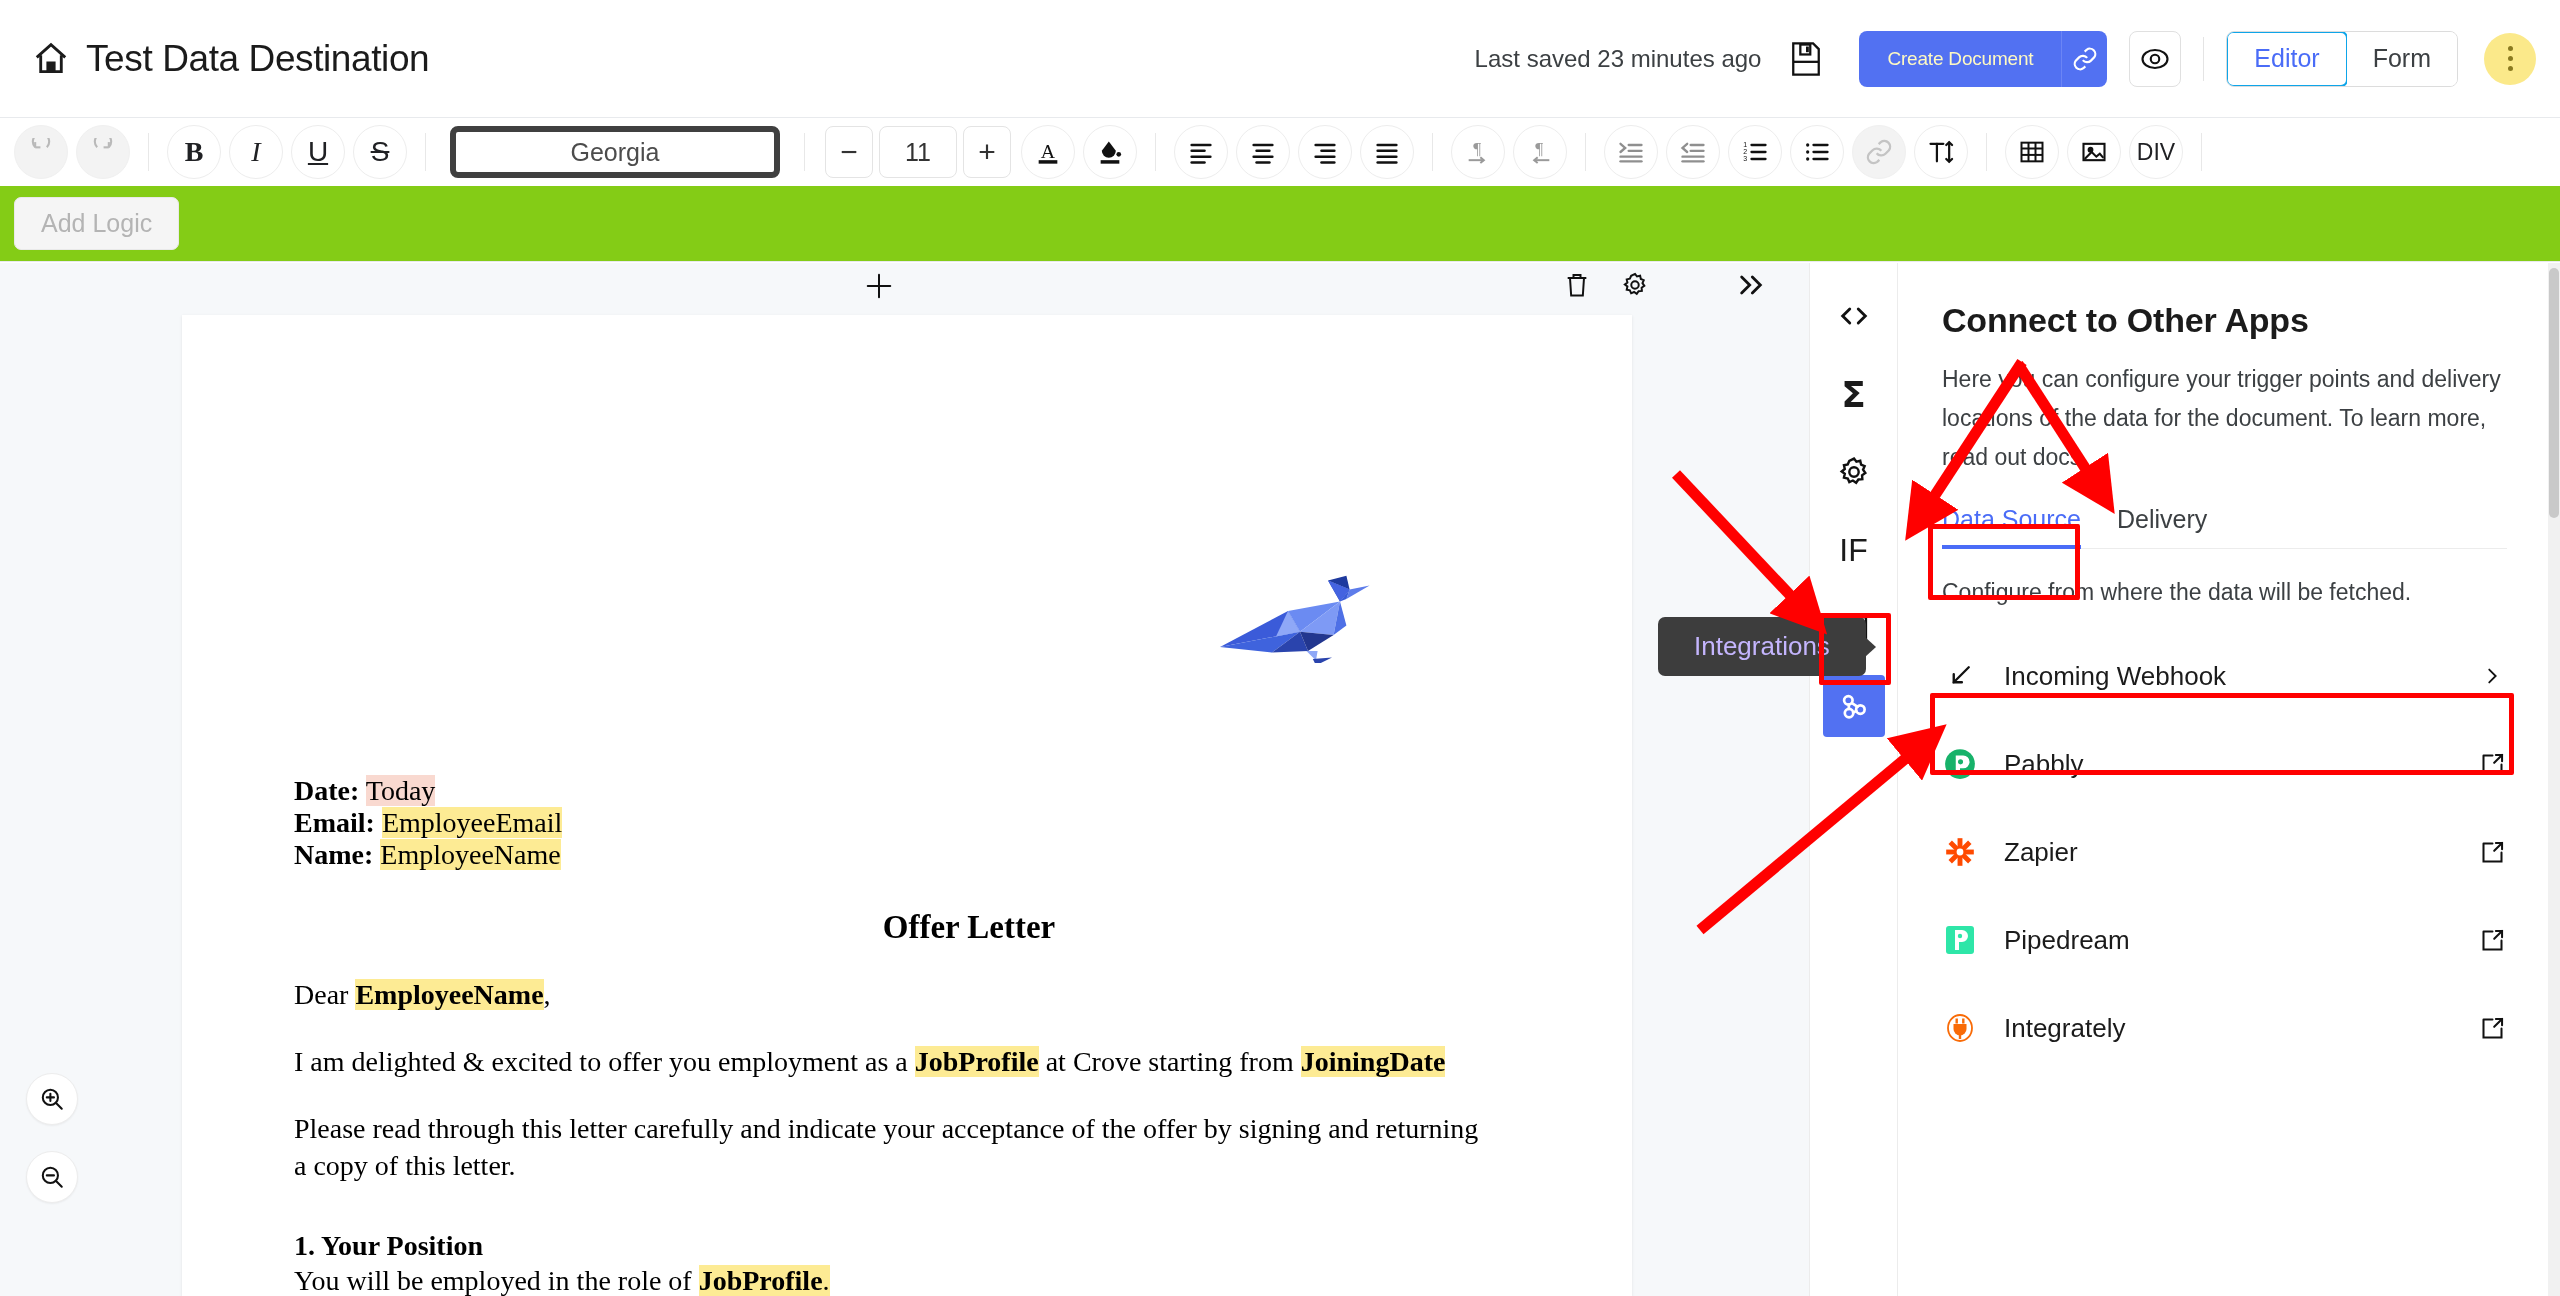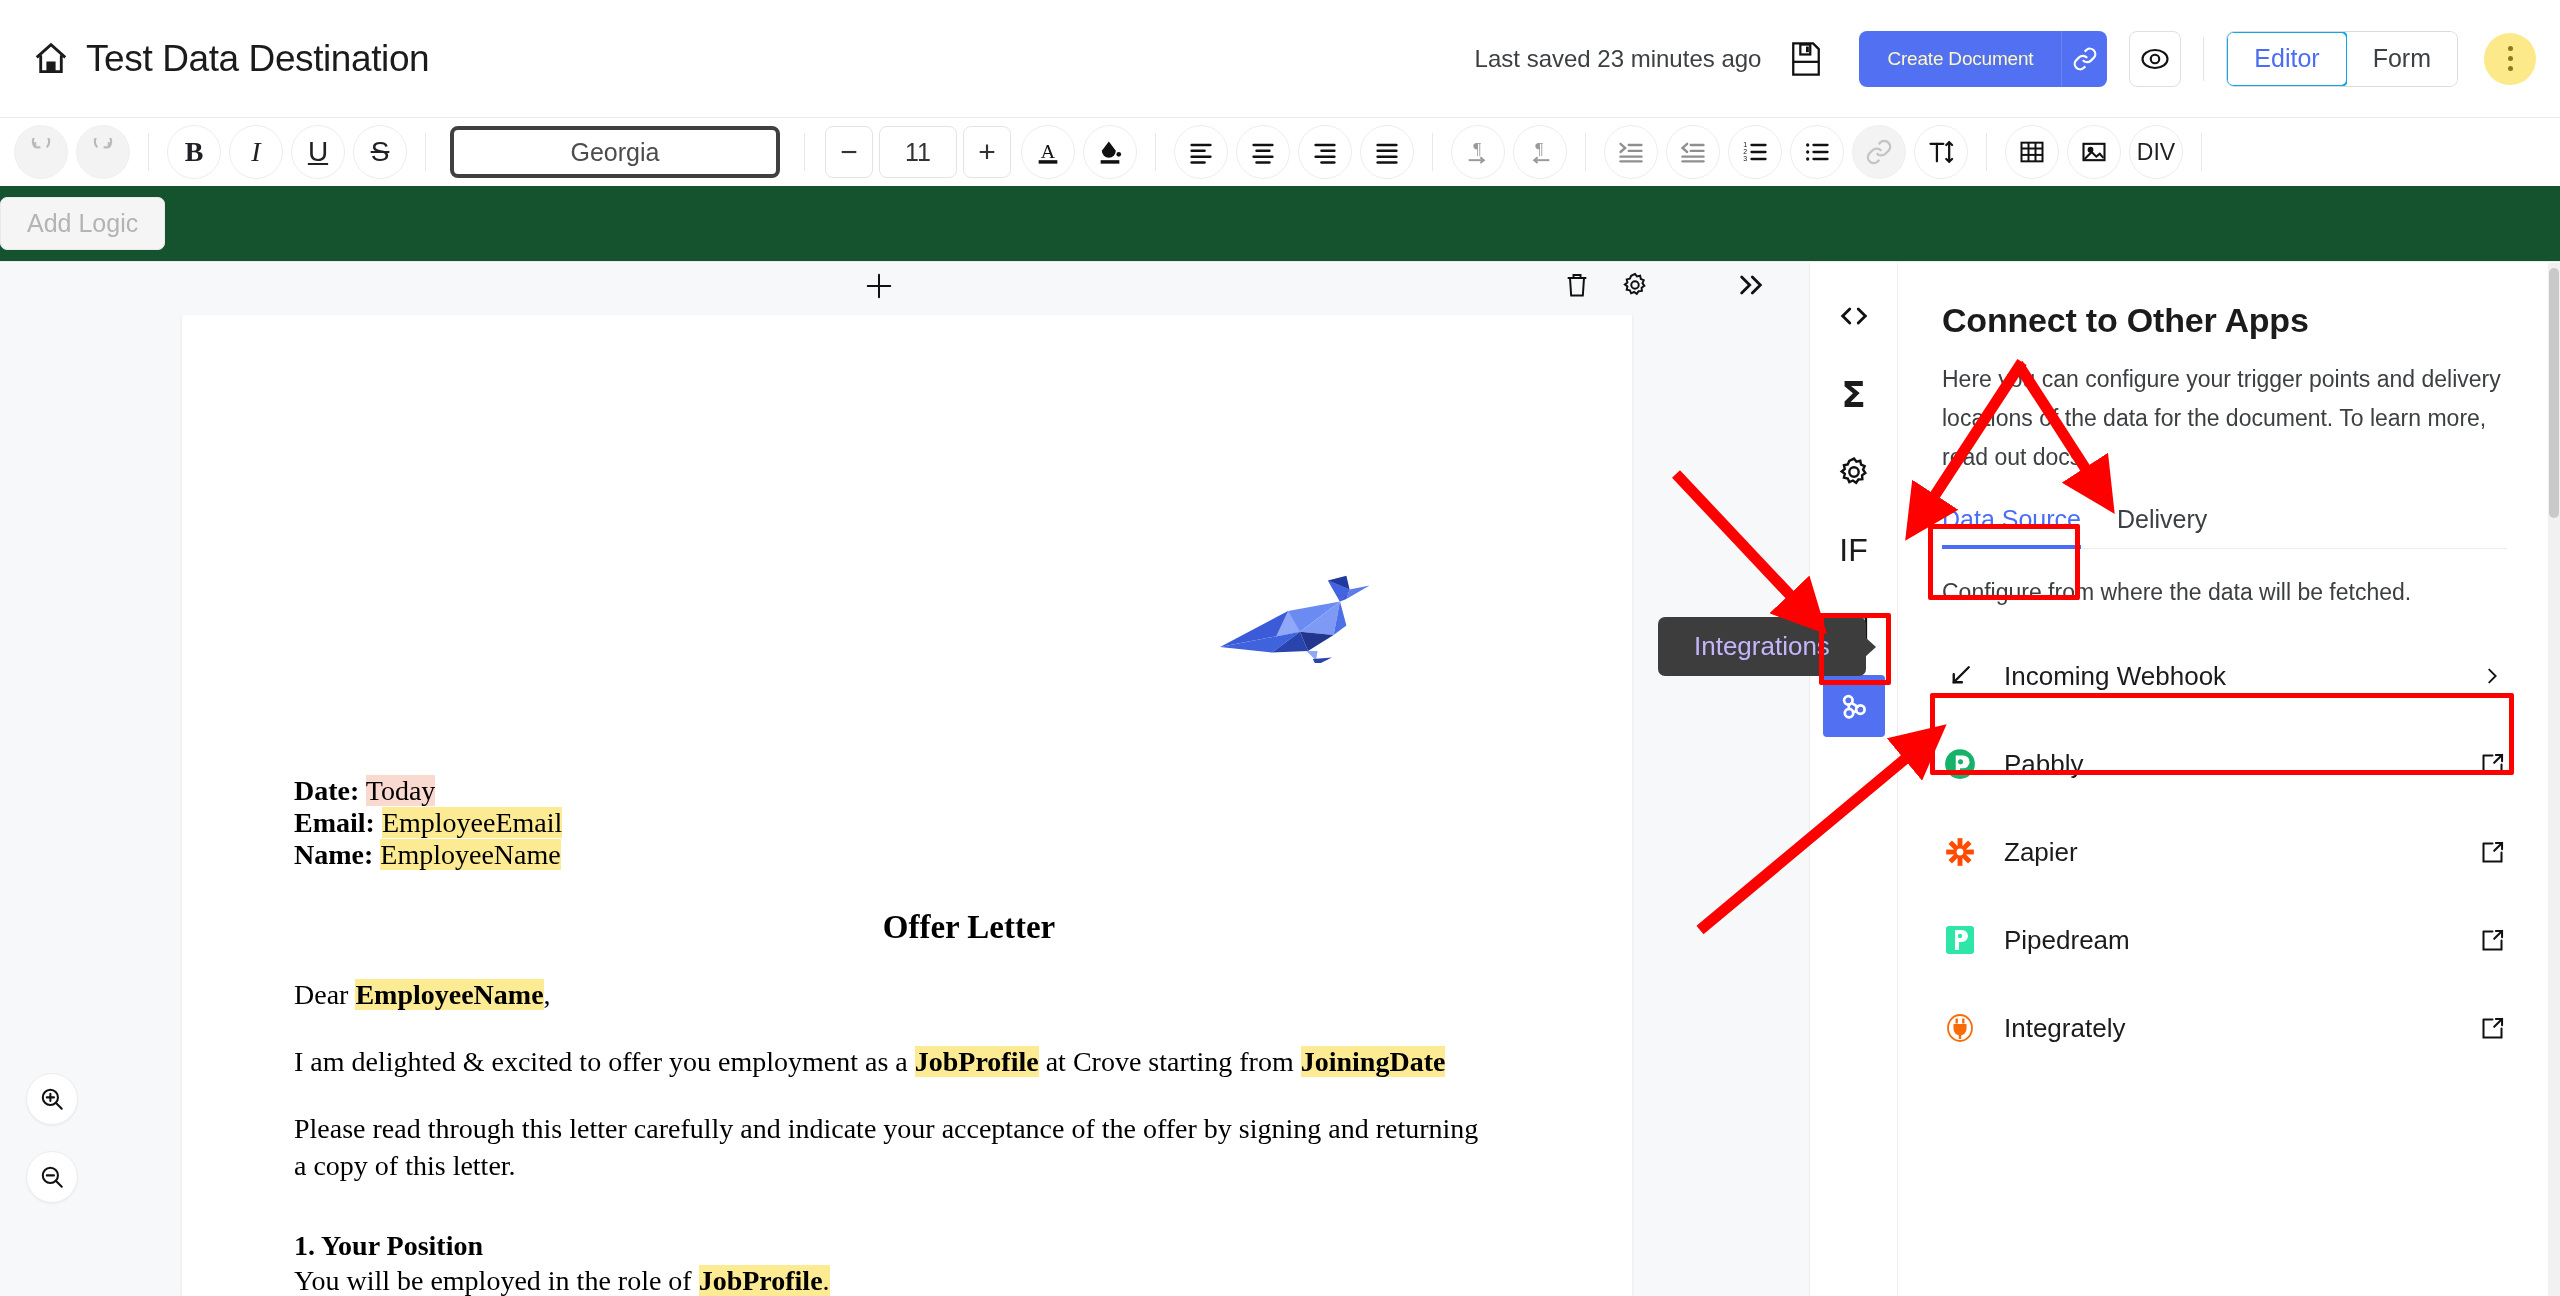--- a/index.html
+++ b/index.html
@@ -60,40 +60,40 @@
     display: flex; align-items: center; padding-left: 10px; background: #fff;
   }
   .tb-btn {
     width: 54px; height: 54px; border-radius: 50%; border: 1px solid #ededed;
     display: flex; align-items: center; justify-content: center; cursor: pointer;
     background: #fff; margin: 0 4px; flex: none;
   }
   .tb-btn.disabled { background: #f3f3f3; border-color: #f0f0f0; }
   .tb-sep { width: 1px; height: 38px; background: #e8e8e8; margin: 0 14px; flex: none; }
   .font-select {
-    width: 330px; height: 52px; border: 4px solid #404040; border-radius: 8px;
+    width: 330px; height: 52px; border: 6px solid #404040; border-radius: 8px;
     display: flex; align-items: center; justify-content: center; font-size: 25px;
     color: #4c4c4c; margin: 0 10px; cursor: pointer; background: #fff; flex: none;
   }
   .size-group { display: flex; align-items: center; margin: 0 6px; flex: none; }
   .size-minus, .size-plus {
     width: 48px; height: 52px; border: 1px solid #e4e4e4; border-radius: 8px; background: #fff;
     display: flex; align-items: center; justify-content: center; cursor: pointer; font-size: 30px; color: #333;
   }
   .size-val {
     width: 78px; height: 52px; border: 1px solid #e4e4e4; border-radius: 8px; background: #fff;
     display: flex; align-items: center; justify-content: center; font-size: 25px; color: #333;
     margin: 0 6px; cursor: text;
   }
   .tb-text { font-size: 24px; color: #202124; font-weight: 500; }
 
   
   .logicbar {
-    position: absolute; top: 186px; left: 0; width: 2560px; height: 76px; background: #14532d;
-    display: flex; align-items: center; border-bottom: 1px solid #e8eaed;
+    position: absolute; top: 186px; left: 0; width: 2560px; height: 76px; background: #84cc16;
+    display: flex; align-items: center; padding-left: 14px; border-bottom: 1px solid #e8eaed;
   }
   .add-logic {
     border: 1px solid #e9e9e9; background: #f5f5f5; border-radius: 7px;
     font-size: 25px; color: #b4b4b4; padding: 11px 26px; cursor: pointer;
   }
 
   
   .canvas {
     position: absolute; top: 263px; left: 0; width: 1809px; height: 1033px;
     background: #f6f8fa; overflow: hidden;

